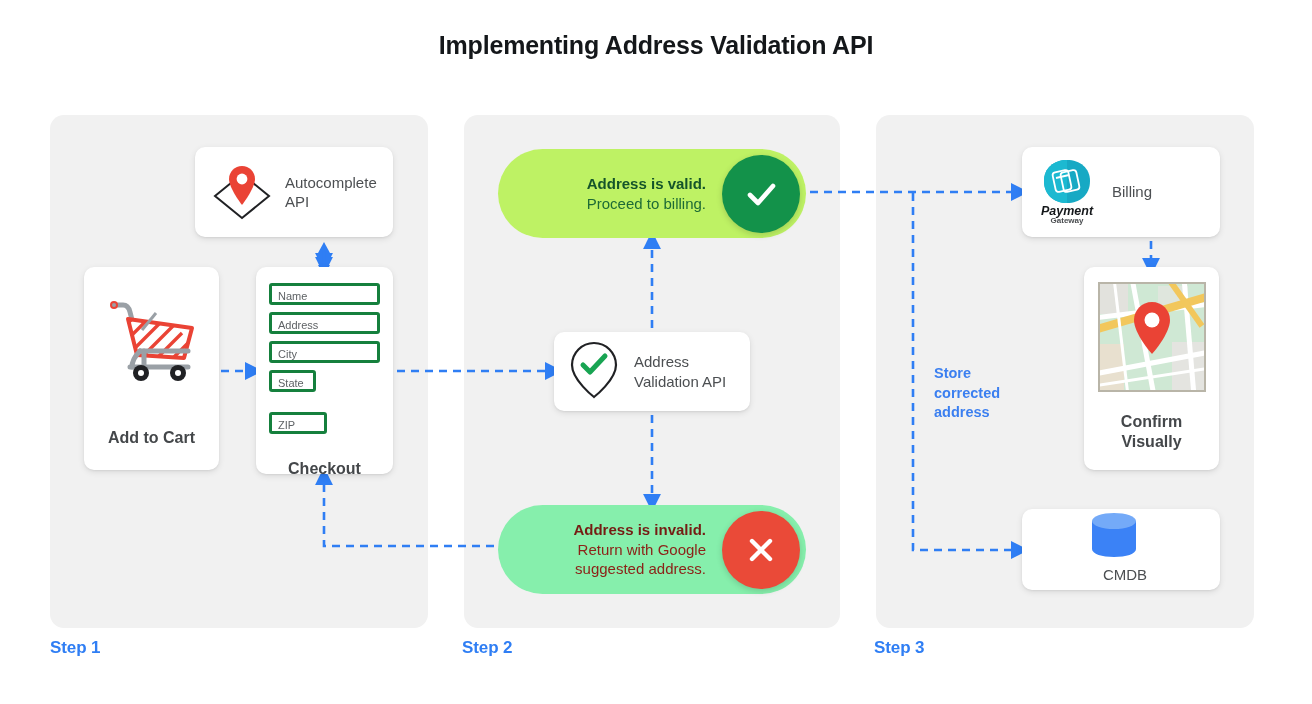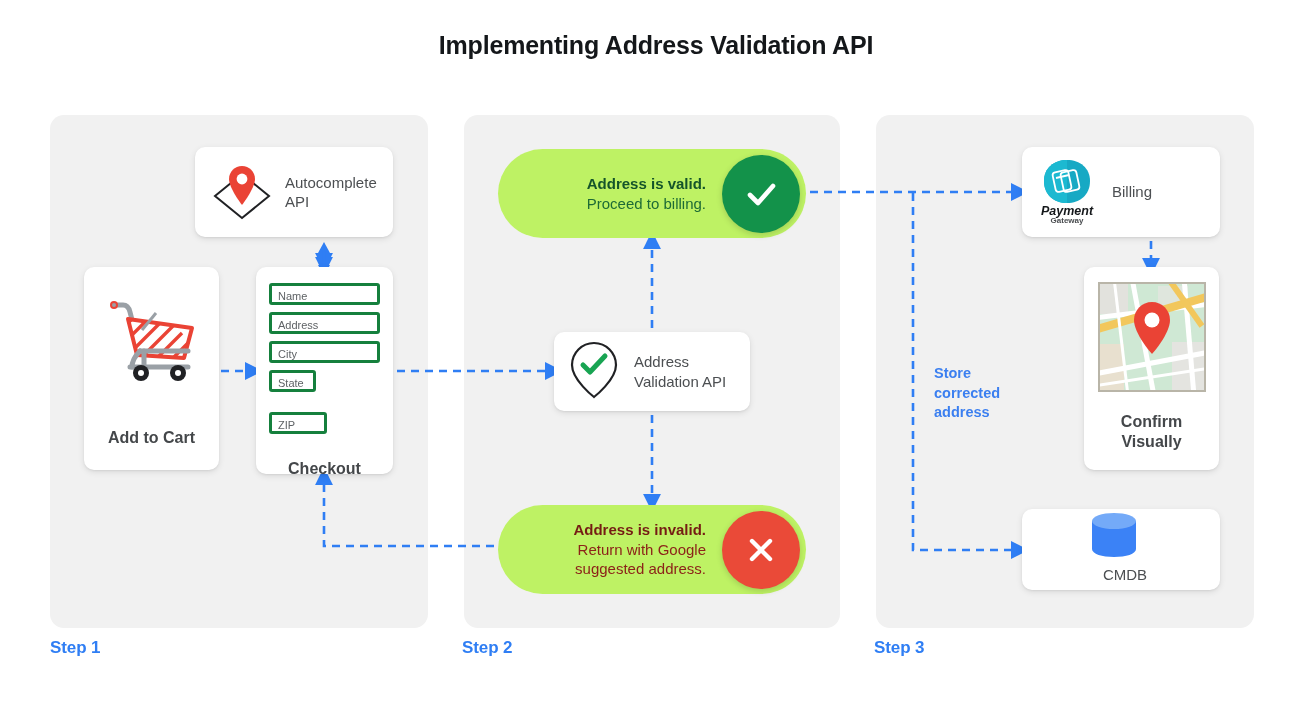--- a/index.html
+++ b/index.html
@@ -97,21 +97,21 @@
     position: absolute; border-radius: 56px;
     display: flex; align-items: center; justify-content: flex-end;
     z-index: 5;
   }
   #pill-valid {
     left: 498px; top: 149px; width: 308px; height: 89px;
     background: #bef264;
   }
   #pill-invalid {
     left: 498px; top: 505px; width: 308px; height: 89px;
-    background: #bef264;
+    background: #86efac;
   }
   .pill-text { text-align: right; padding-right: 16px; line-height: 1.33; }
   .pill-text .t1 { font-size: 15px; font-weight: bold; }
   .pill-text .t2 { font-size: 15px; }
   #pill-valid .pill-text { color: #1d6b35; }
   #pill-valid .t1 { color: #14542a; }
   #pill-invalid .pill-text { color: #8c2319; }
   #pill-invalid .t1 { color: #751c14; }
   .badge {
     width: 78px; height: 78px; border-radius: 50%;

